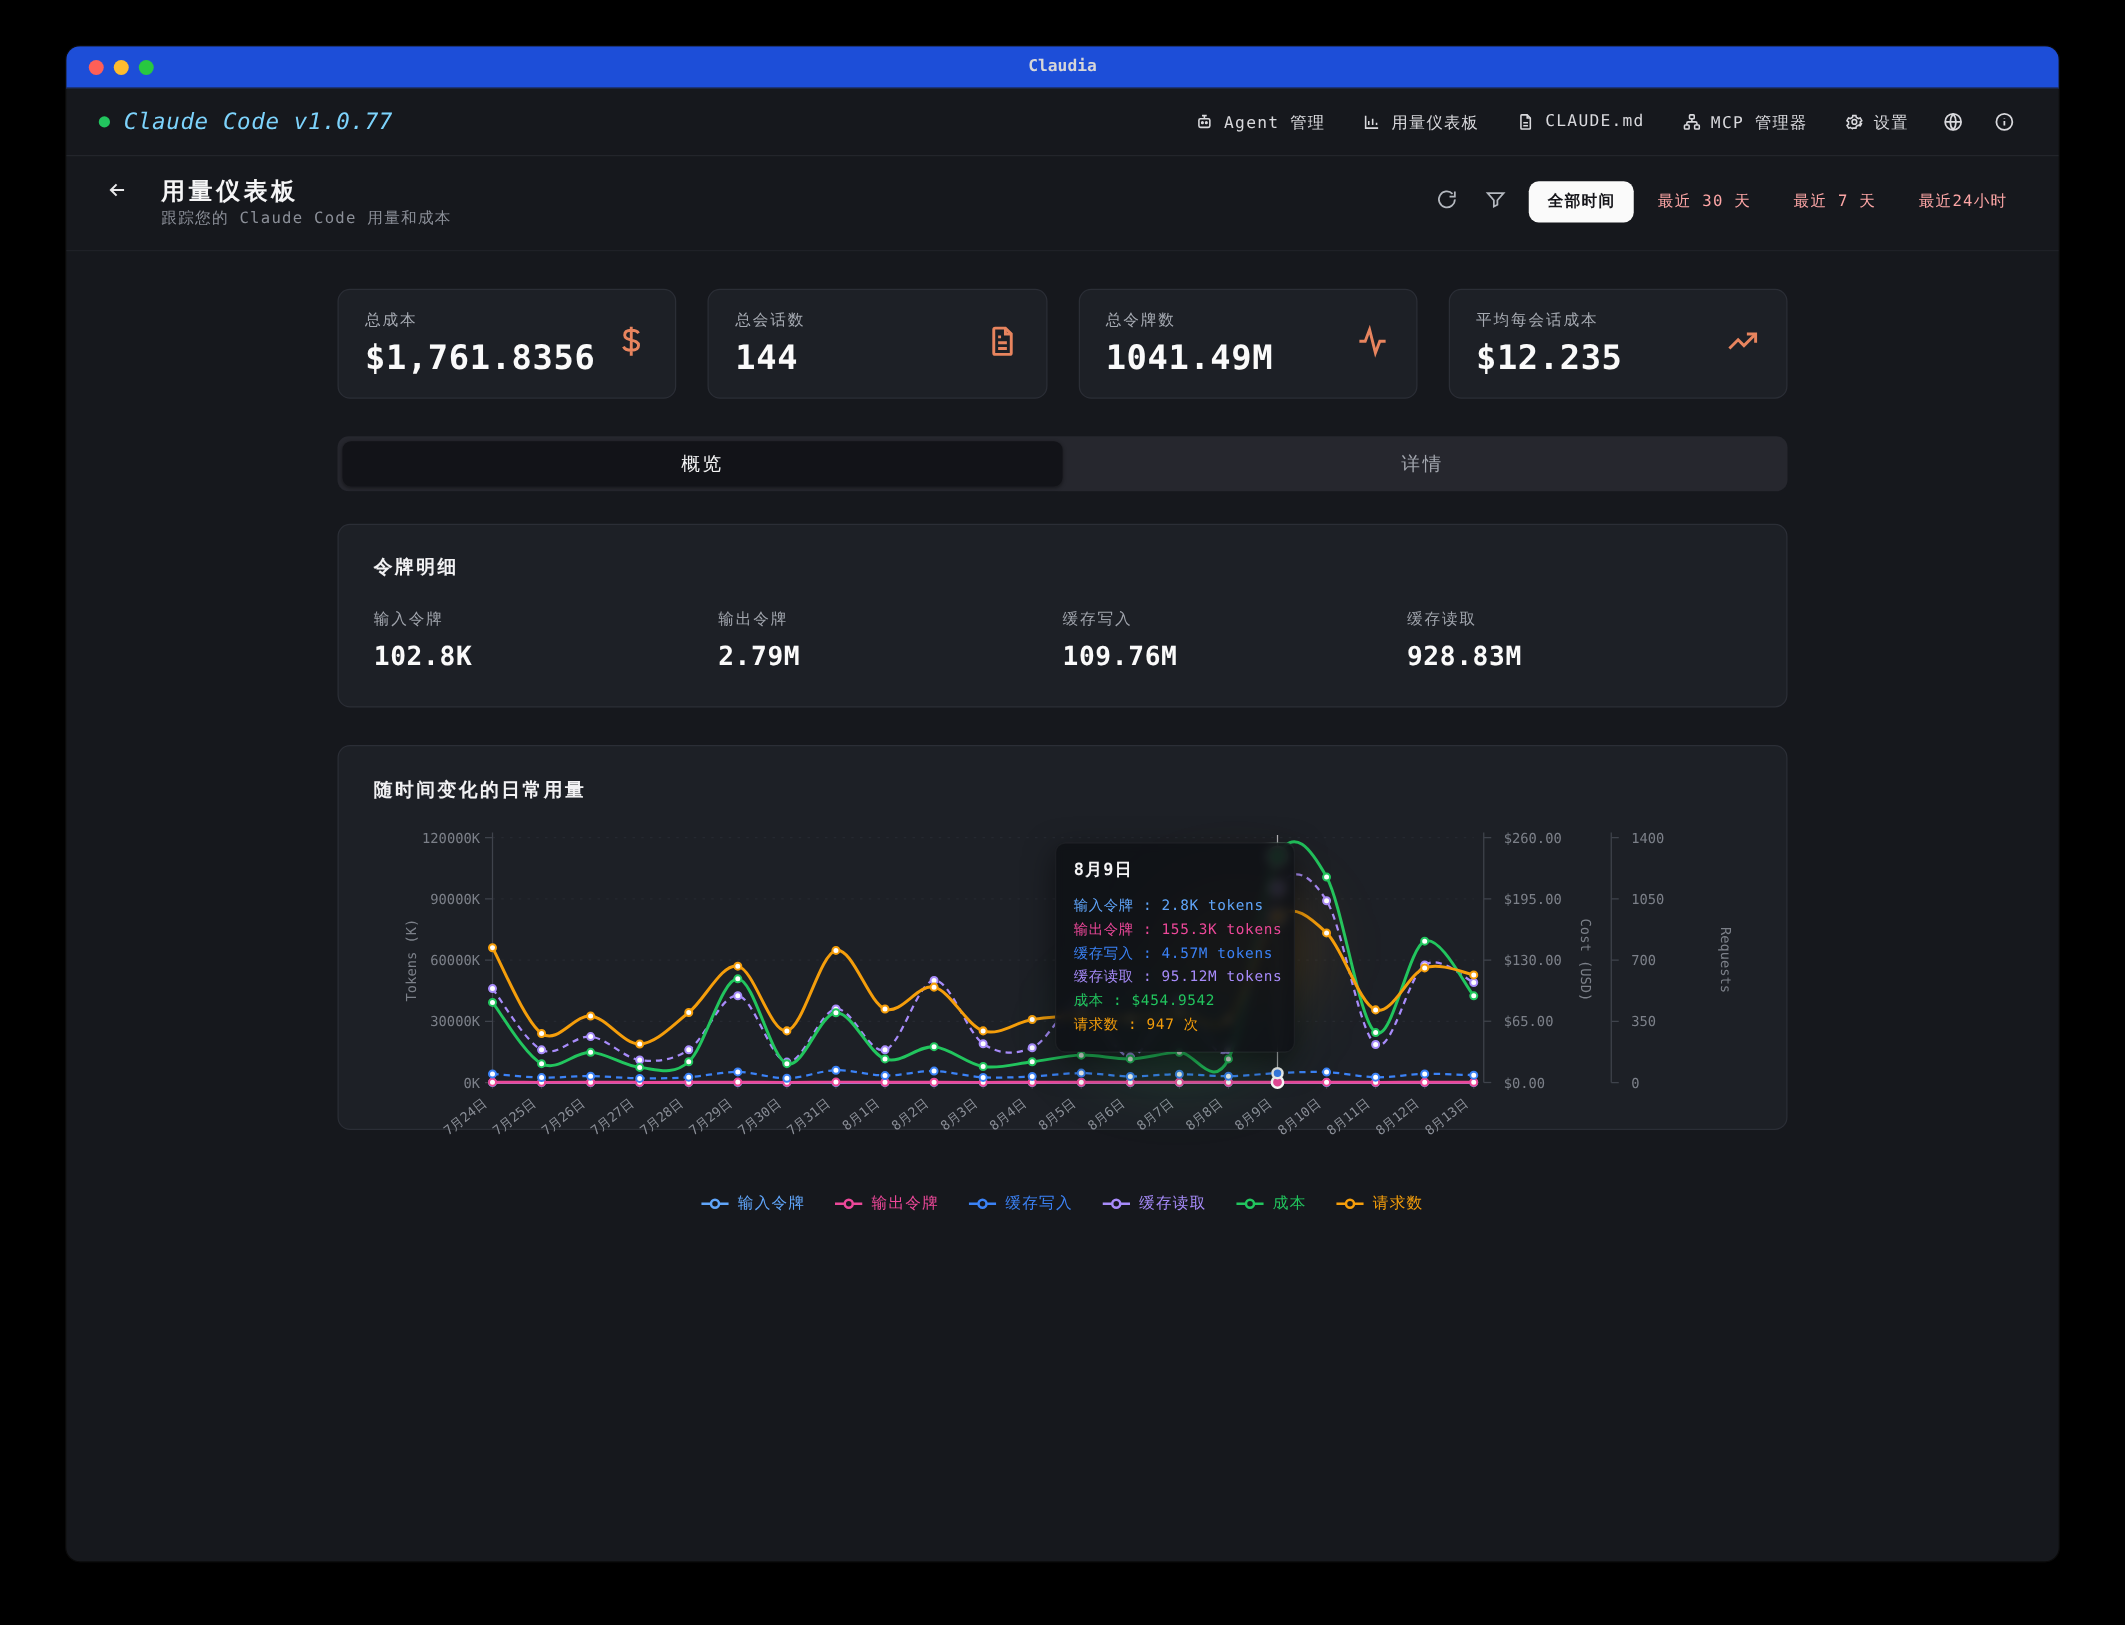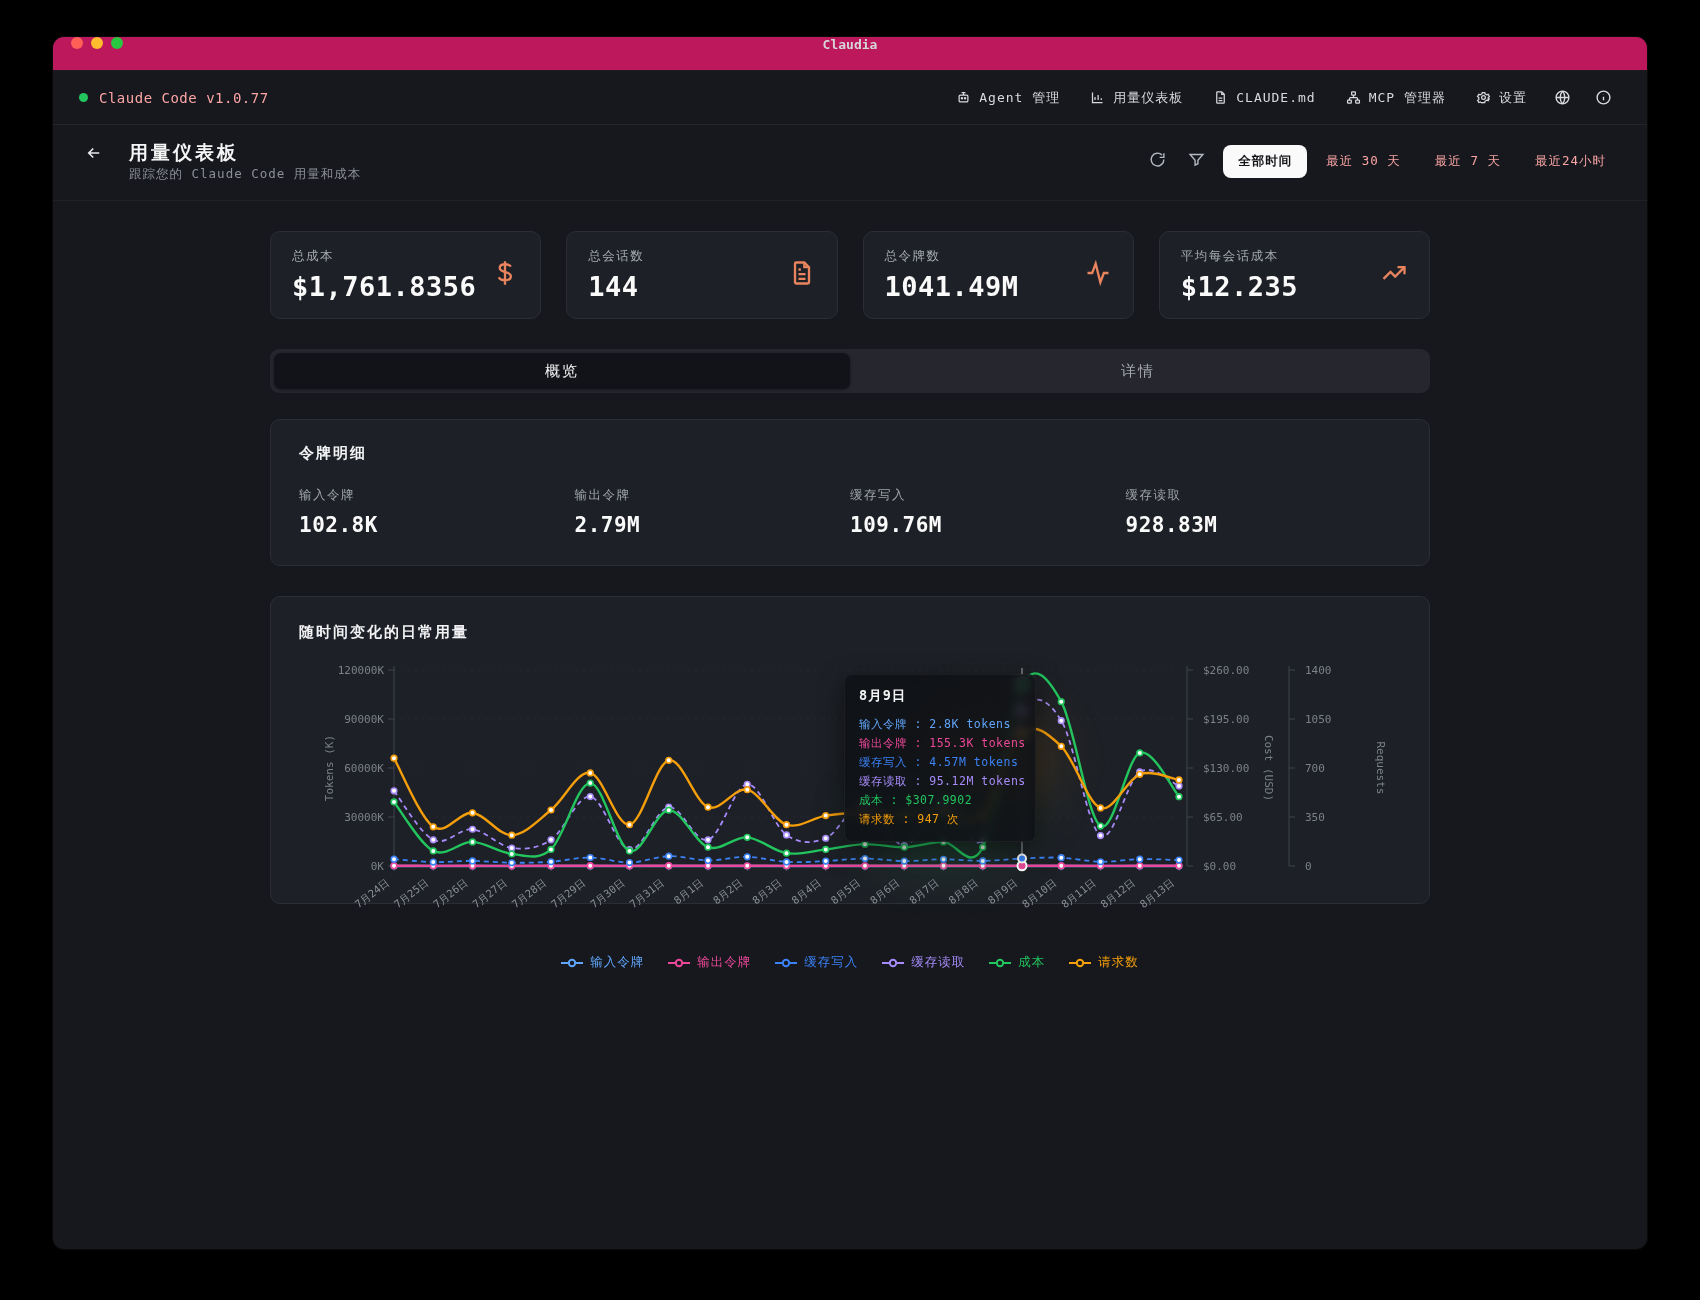--- a/index.html
+++ b/index.html
@@ -2,33 +2,33 @@
 <html><head>
 <meta charset="utf-8">
 <style>
   * { margin:0; padding:0; box-sizing:border-box; }
   html,body { width:1700px; height:1300px; background:#000; overflow:hidden;
     font-family:"DejaVu Sans Mono","Liberation Mono",monospace; }
   .window { position:absolute; left:52px; top:36px; width:1596px; height:1214px;
     background:#16181d; border-radius:12px; overflow:hidden;
     box-shadow:0 20px 60px rgba(0,0,0,.8); border:1px solid #0a0a0a; }
   
-  .titlebar { height:34px; background:#be185d; display:flex; 
+  .titlebar { height:34px; background:#1d4ed8; display:flex; align-items:center;
     position:relative; border-bottom:1px solid #1c1c1e; }
   .lights { display:flex; gap:8px; margin-left:18px; }
   .light { width:12px; height:12px; border-radius:50%; }
   .light.red{background:#ff5f57}.light.yellow{background:#febc2e}.light.green{background:#28c840}
   .titlebar .title { position:absolute; left:0; right:0; text-align:center;
     font-size:13px; font-weight:bold; color:#d6d6d8; pointer-events:none; }
   
   .appheader { height:54px; display:flex; align-items:center; justify-content:space-between;
     padding:0 26px; border-bottom:1px solid #23252b; }
   .app-left { display:flex; align-items:center; gap:11px; }
   .statusdot { width:9px; height:9px; border-radius:50%; background:#22c55e; }
-  .app-version { font-size:14px; color:#fca5a5; letter-spacing:.5px; }
+  .app-version { font-size:18px; color:#7dd3fc; letter-spacing:.5px;font-style:italic; }
   .nav { display:flex; align-items:center; gap:6px; }
   .nav-item { display:flex; align-items:center; gap:8px; padding:7px 12px; border-radius:7px;
     font-size:13px; color:#d9d9dd; cursor:default; letter-spacing:1px;}
   .icon { display:inline-flex; align-items:center; justify-content:center; color:#d9d9dd; }
   .icon svg { display:block; }
   .iconbtn { padding:7px 9px; border-radius:7px; }
   
   .pageheader { display:flex; align-items:center; justify-content:space-between;
     padding:15px 26px 17px 26px; border-bottom:1px solid #1f2127; }
   .ph-left { display:flex; align-items:flex-start; gap:20px; }
@@ -507,21 +507,21 @@
             <circle cx="723" cy="77.42000000000002" r="6" fill="#f59e0b" stroke="#fff" stroke-width="2"></circle>
           </svg>
         <div class="tt-glow"></div>
         <div class="tooltip">
           <div class="tt-title">8月9日</div>
           <div id="tooltip-rows">
               <div class="tt-row" style="color: rgb(96, 165, 250);">输入令牌 : 2.8K tokens</div>
               <div class="tt-row" style="color: rgb(236, 72, 153);">输出令牌 : 155.3K tokens</div>
               <div class="tt-row" style="color: rgb(59, 130, 246);">缓存写入 : 4.57M tokens</div>
               <div class="tt-row" style="color: rgb(167, 139, 250);">缓存读取 : 95.12M tokens</div>
-              <div class="tt-row" style="color: rgb(34, 197, 94);">成本 : $307.9902</div>
+              <div class="tt-row" style="color: rgb(34, 197, 94);">成本 : $454.9542</div>
               <div class="tt-row" style="color: rgb(245, 158, 11);">请求数 : 947 次</div>
             </div>
         </div>
       </div>
       <div class="legend" id="legend">
           <div class="legend-item">
             <svg width="22" height="10" viewBox="0 0 22 10">
               <line x1="0" y1="5" x2="22" y2="5" stroke="#60a5fa" stroke-width="2"></line>
               <circle cx="11" cy="5" r="3.2" fill="#16181d" stroke="#60a5fa" stroke-width="2"></circle>
             </svg>

